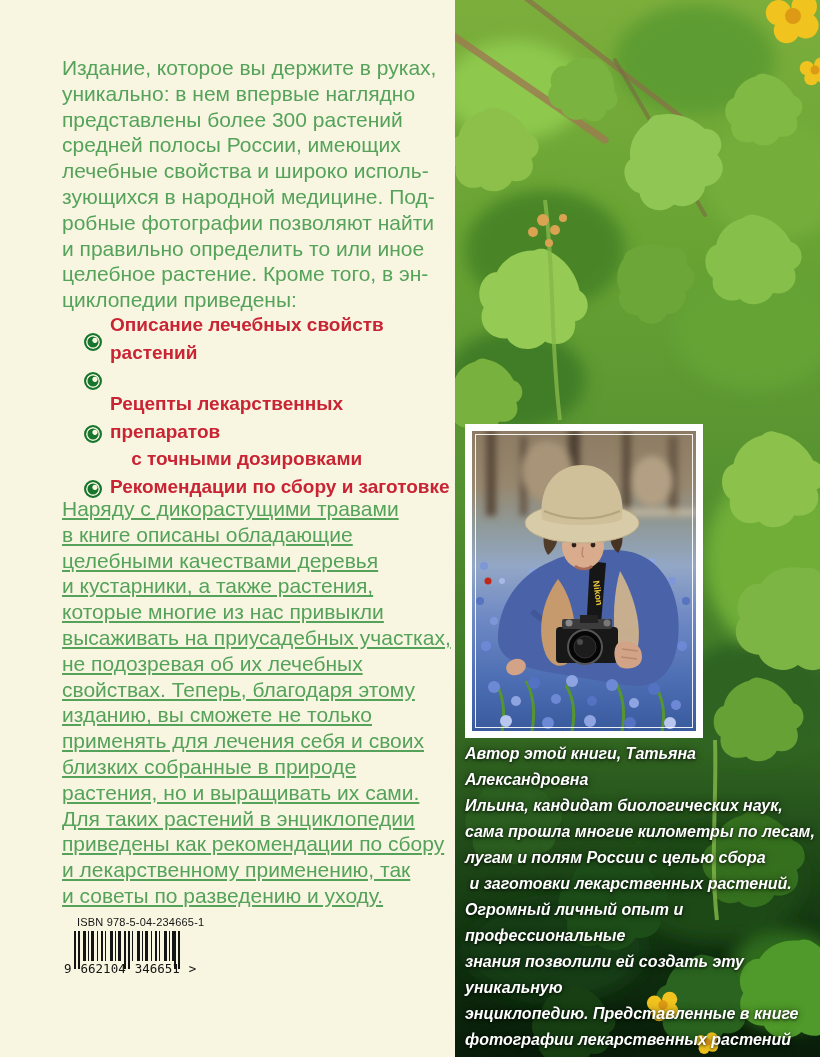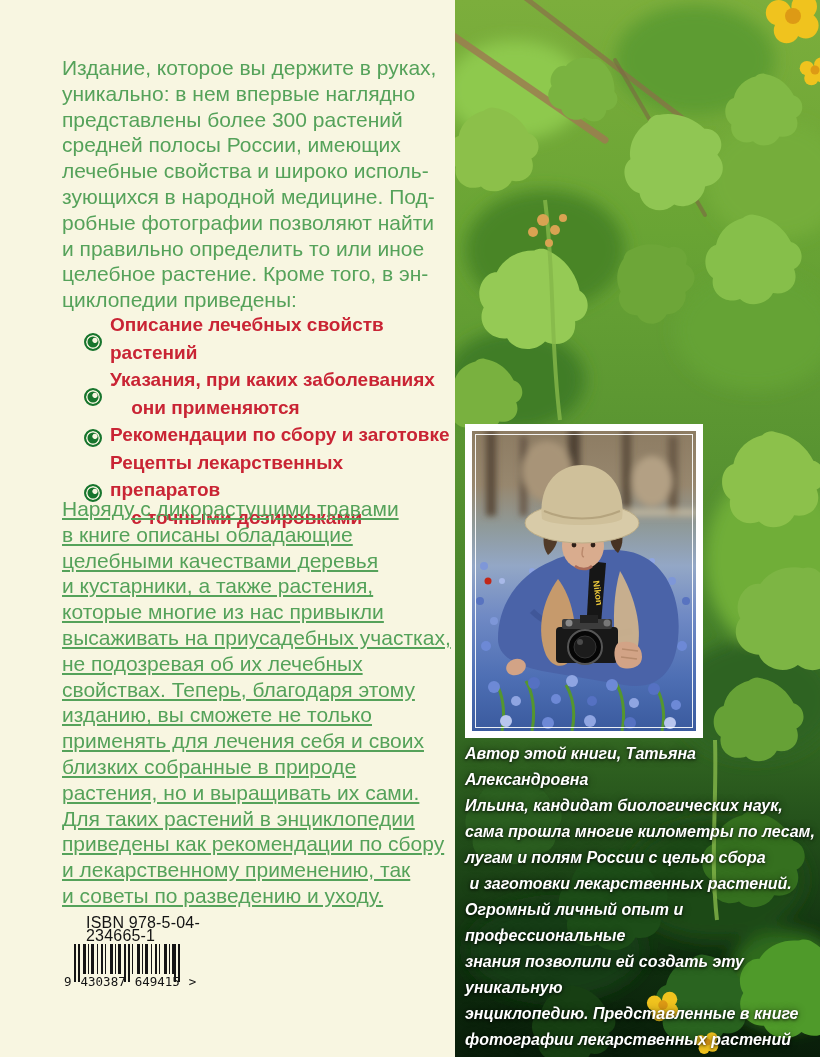--- a/index.html
+++ b/index.html
@@ -21,21 +21,21 @@
     box-sizing:border-box;flex:0 0 18px;width:18px;height:18px;margin:6px 8px 0 0;
     border-radius:50%;border:2.5px solid #17752d;
     box-shadow:inset 0 0 0 1.5px #f8f6e1;
     background:radial-gradient(circle at 64% 38%, #f8f6e1 0 2.2px, #17752d 3px);
   }
   .bullet-text{
     color:#c92434;font-weight:bold;font-size:19px;line-height:27.5px;white-space:pre-wrap;
   }
   
   .barcode-block{position:absolute;left:64px;top:916px;width:160px;color:#141414;}
-  .isbn{font-size:16px;letter-spacing:.2px;margin-left:22px;line-height:13px;}
+  .isbn{font-size:11px;letter-spacing:.2px;margin-left:13px;line-height:13px;}
   .bars{
     position:relative;margin:2px 0 0 10px;width:106px;height:30px;
     background:repeating-linear-gradient(90deg,
       #141414 0 2px, transparent 2px 4px,
       #141414 4px 5px, transparent 5px 9px,
       #141414 9px 12px, transparent 12px 14px,
       #141414 14px 15px, transparent 15px 17px,
       #141414 17px 20px, transparent 20px 23px,
       #141414 23px 24px, transparent 24px 27px);
   }
@@ -77,31 +77,29 @@
 целебное растение. Кроме того, в эн-
 циклопедии приведены:</div>
 
     <div class="bullet-list">
       <div class="bullet-row">
         <span class="bullet-icon"></span>
         <span class="bullet-text">Описание лечебных свойств растений</span>
       </div>
       <div class="bullet-row">
         <span class="bullet-icon"></span>
-        <span class="bullet-text">Указания, при каких заболеваниях
-    они применяются</span>
-      </div>
-      <div class="bullet-row">
-        <span class="bullet-icon"></span>
-        <span class="bullet-text">Рекомендации по сбору и заготовке</span>
       </div>
       <div class="bullet-row">
         <span class="bullet-icon"></span>
         <span class="bullet-text">Рецепты лекарственных препаратов
     с точными дозировками</span>
+      </div>
+      <div class="bullet-row">
+        <span class="bullet-icon"></span>
+        <span class="bullet-text">Рекомендации по сбору и заготовке</span>
       </div>
     </div>
 
     <div class="green-paragraph closing">Наряду с дикорастущими травами
 в книге описаны обладающие
 целебными качествами деревья
 и кустарники, а также растения,
 которые многие из нас привыкли
 высаживать на приусадебных участках,
 не подозревая об их лечебных
@@ -120,22 +118,22 @@
       <div class="bars">
         <span class="guard g1"></span>
         <span class="guard g2"></span>
         <span class="guard g3"></span>
         <span class="guard g4"></span>
         <span class="guard g5"></span>
         <span class="guard g6"></span>
       </div>
       <div class="ean">
         <span>9</span>
-        <span>430387</span>
-        <span>649415</span>
+        <span>662104</span>
+        <span>346651</span>
         <span>&gt;</span>
       </div>
     </div>
   </div>
 
   <div class="photo-panel">
 
     <svg width="365" height="1057" viewBox="0 0 365 1057">
       <defs>
         <linearGradient id="bgGrad" x1="0" y1="0" x2="0" y2="1">

